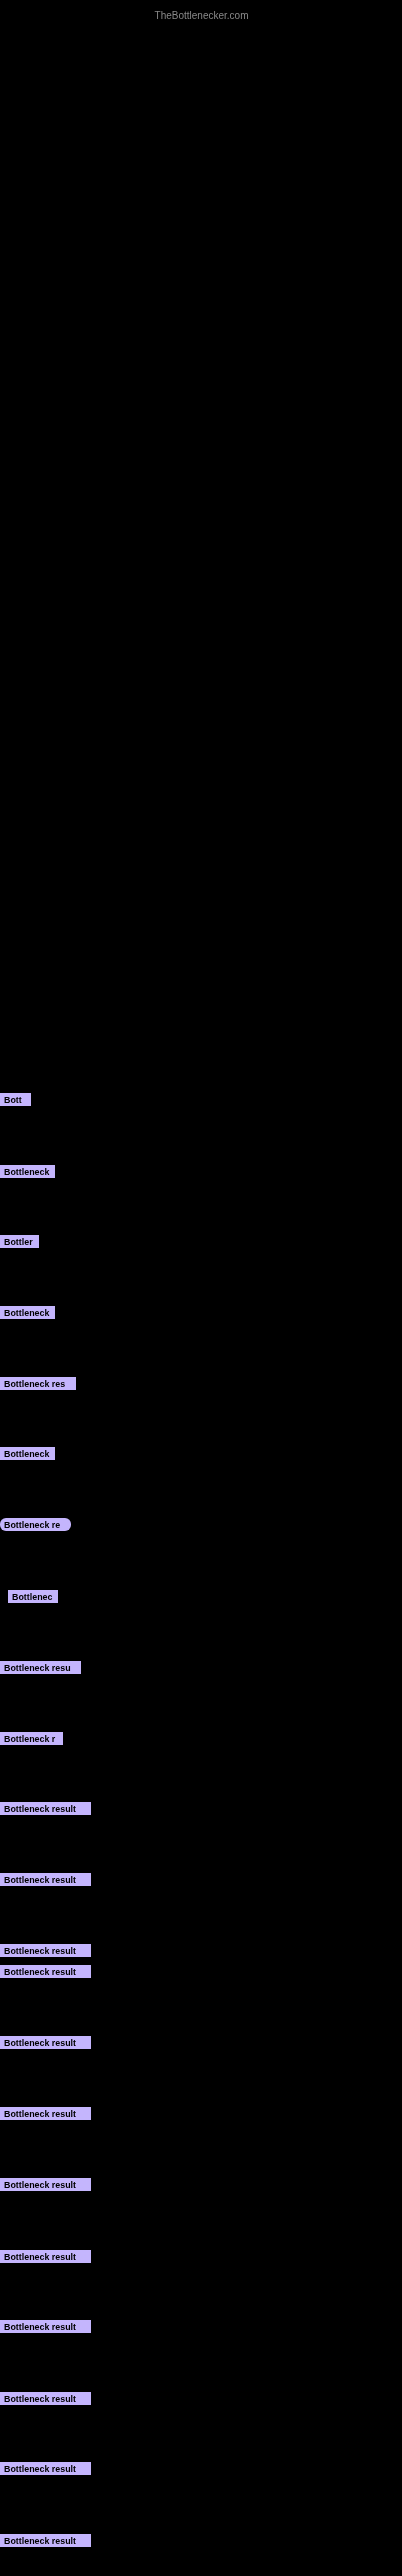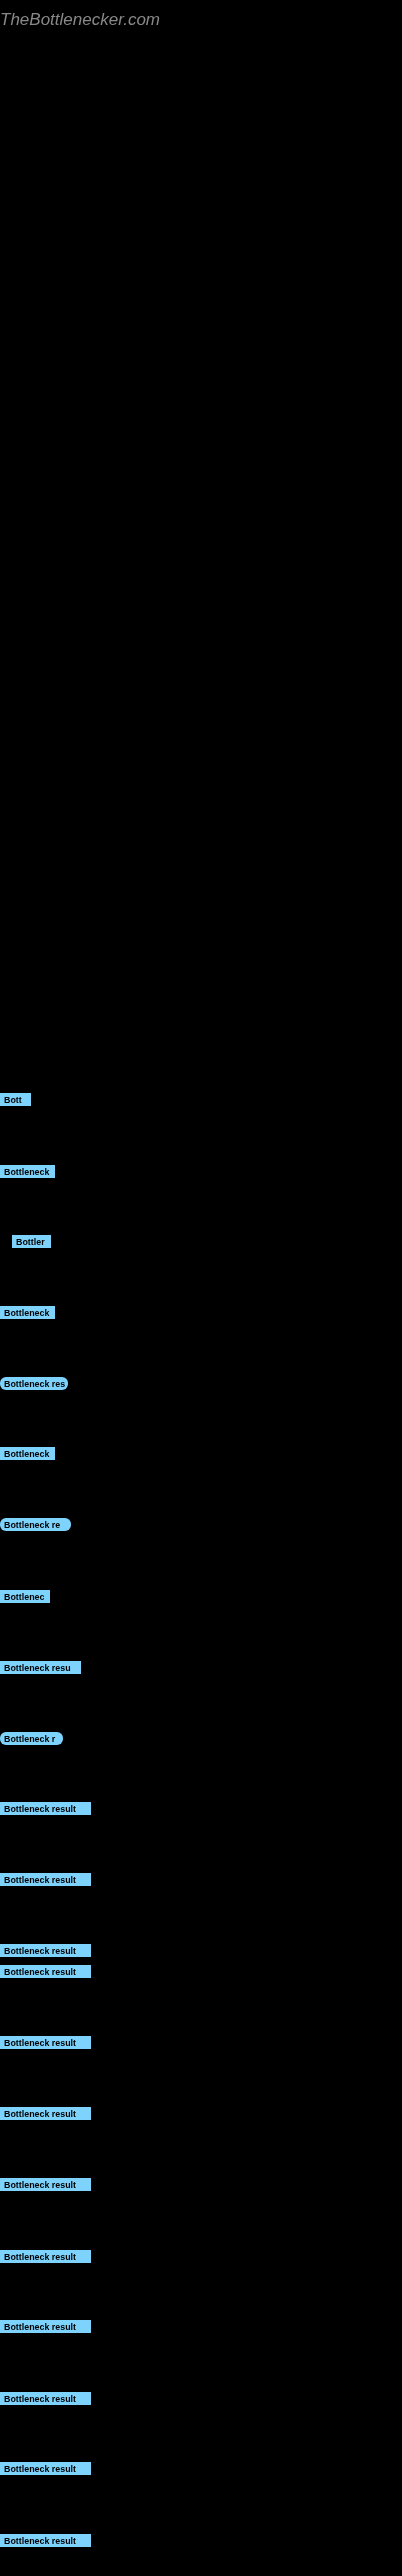--- a/index.html
+++ b/index.html
@@ -9,31 +9,30 @@
     }
     body {
       background-color: #000000;
       width: 403px;
       min-height: 2576px;
       font-family: Arial, sans-serif;
       position: relative;
     }
     .site-title {
       color: #888888;
-      font-size: 17px;
-      text-align: left;
+      font-size: 10px;
+      text-align: center;
       padding: 6.4px 0;
       position: absolute;
       top: 4px;
       left: 0;
       right: 0;
-      font-style: italic;
     }
     .bottleneck-label {
-      background-color: #7dd3fc;
+      background-color: #c4b5fd;
       color: #000000;
       font-size: 8.9px;
       font-weight: bold;
       padding: 1.6px 4px;
       display: inline-block;
       white-space: nowrap;
       overflow: hidden;
     }
     .label-container {
       position: absolute;
@@ -41,28 +40,28 @@
     }
   </style>
 </head>
 <body>
 
 <span class="site-title">TheBottlenecker.com</span>
 
 <div id="labels-container">
     <div class="label-container" style="top: 1093px;"><span class="bottleneck-label" style="max-width: 31px; width: 31px;">Bott</span></div>
     <div class="label-container" style="top: 1165px;"><span class="bottleneck-label" style="max-width: 55px; width: 55px;">Bottleneck</span></div>
-    <div class="label-container" style="top: 1235px; padding-left: 12px;"><span class="bottleneck-label" style="max-width: 39px; width: 39px;">Bottler</span></div>
+    <div class="label-container" style="top: 1235px;"><span class="bottleneck-label" style="max-width: 39px; width: 39px;">Bottler</span></div>
     <div class="label-container" style="top: 1306px;"><span class="bottleneck-label" style="max-width: 55px; width: 55px;">Bottleneck</span></div>
-    <div class="label-container" style="top: 1377px;"><span class="bottleneck-label" style="max-width: 76px; width: 68px; border-radius: 6px;">Bottleneck res</span></div>
+    <div class="label-container" style="top: 1377px;"><span class="bottleneck-label" style="max-width: 76px; width: 76px;">Bottleneck res</span></div>
     <div class="label-container" style="top: 1447px;"><span class="bottleneck-label" style="max-width: 55px; width: 55px;">Bottleneck</span></div>
     <div class="label-container" style="top: 1518px;"><span class="bottleneck-label" style="max-width: 71px; width: 71px; border-radius: 6px;">Bottleneck re</span></div>
-    <div class="label-container" style="top: 1590px;"><span class="bottleneck-label" style="max-width: 50px; width: 72px;">Bottlenec</span></div>
+    <div class="label-container" style="top: 1590px;"><span class="bottleneck-label" style="max-width: 50px; width: 72px; margin-left: 8px;">Bottlenec</span></div>
     <div class="label-container" style="top: 1661px;"><span class="bottleneck-label" style="max-width: 81px; width: 99px;">Bottleneck resu</span></div>
-    <div class="label-container" style="top: 1732px;"><span class="bottleneck-label" style="max-width: 63px; width: 63px; border-radius: 6px;">Bottleneck r</span></div>
+    <div class="label-container" style="top: 1732px;"><span class="bottleneck-label" style="max-width: 63px; width: 63px;">Bottleneck r</span></div>
     <div class="label-container" style="top: 1802px;"><span class="bottleneck-label" style="max-width: 91px; width: 91px;">Bottleneck result</span></div>
     <div class="label-container" style="top: 1873px;"><span class="bottleneck-label" style="max-width: 91px; width: 91px;">Bottleneck result</span></div>
     <div class="label-container" style="top: 1944px;"><span class="bottleneck-label" style="max-width: 91px; width: 91px;">Bottleneck result</span></div>
     <div class="label-container" style="top: 1965px;"><span class="bottleneck-label" style="max-width: 91px; width: 91px;">Bottleneck result</span></div>
     <div class="label-container" style="top: 2036px;"><span class="bottleneck-label" style="max-width: 91px; width: 91px;">Bottleneck result</span></div>
     <div class="label-container" style="top: 2107px;"><span class="bottleneck-label" style="max-width: 91px; width: 91px;">Bottleneck result</span></div>
     <div class="label-container" style="top: 2178px;"><span class="bottleneck-label" style="max-width: 91px; width: 91px;">Bottleneck result</span></div>
     <div class="label-container" style="top: 2250px;"><span class="bottleneck-label" style="max-width: 91px; width: 91px;">Bottleneck result</span></div>
     <div class="label-container" style="top: 2320px;"><span class="bottleneck-label" style="max-width: 91px; width: 91px;">Bottleneck result</span></div>
     <div class="label-container" style="top: 2392px;"><span class="bottleneck-label" style="max-width: 91px; width: 91px;">Bottleneck result</span></div>

